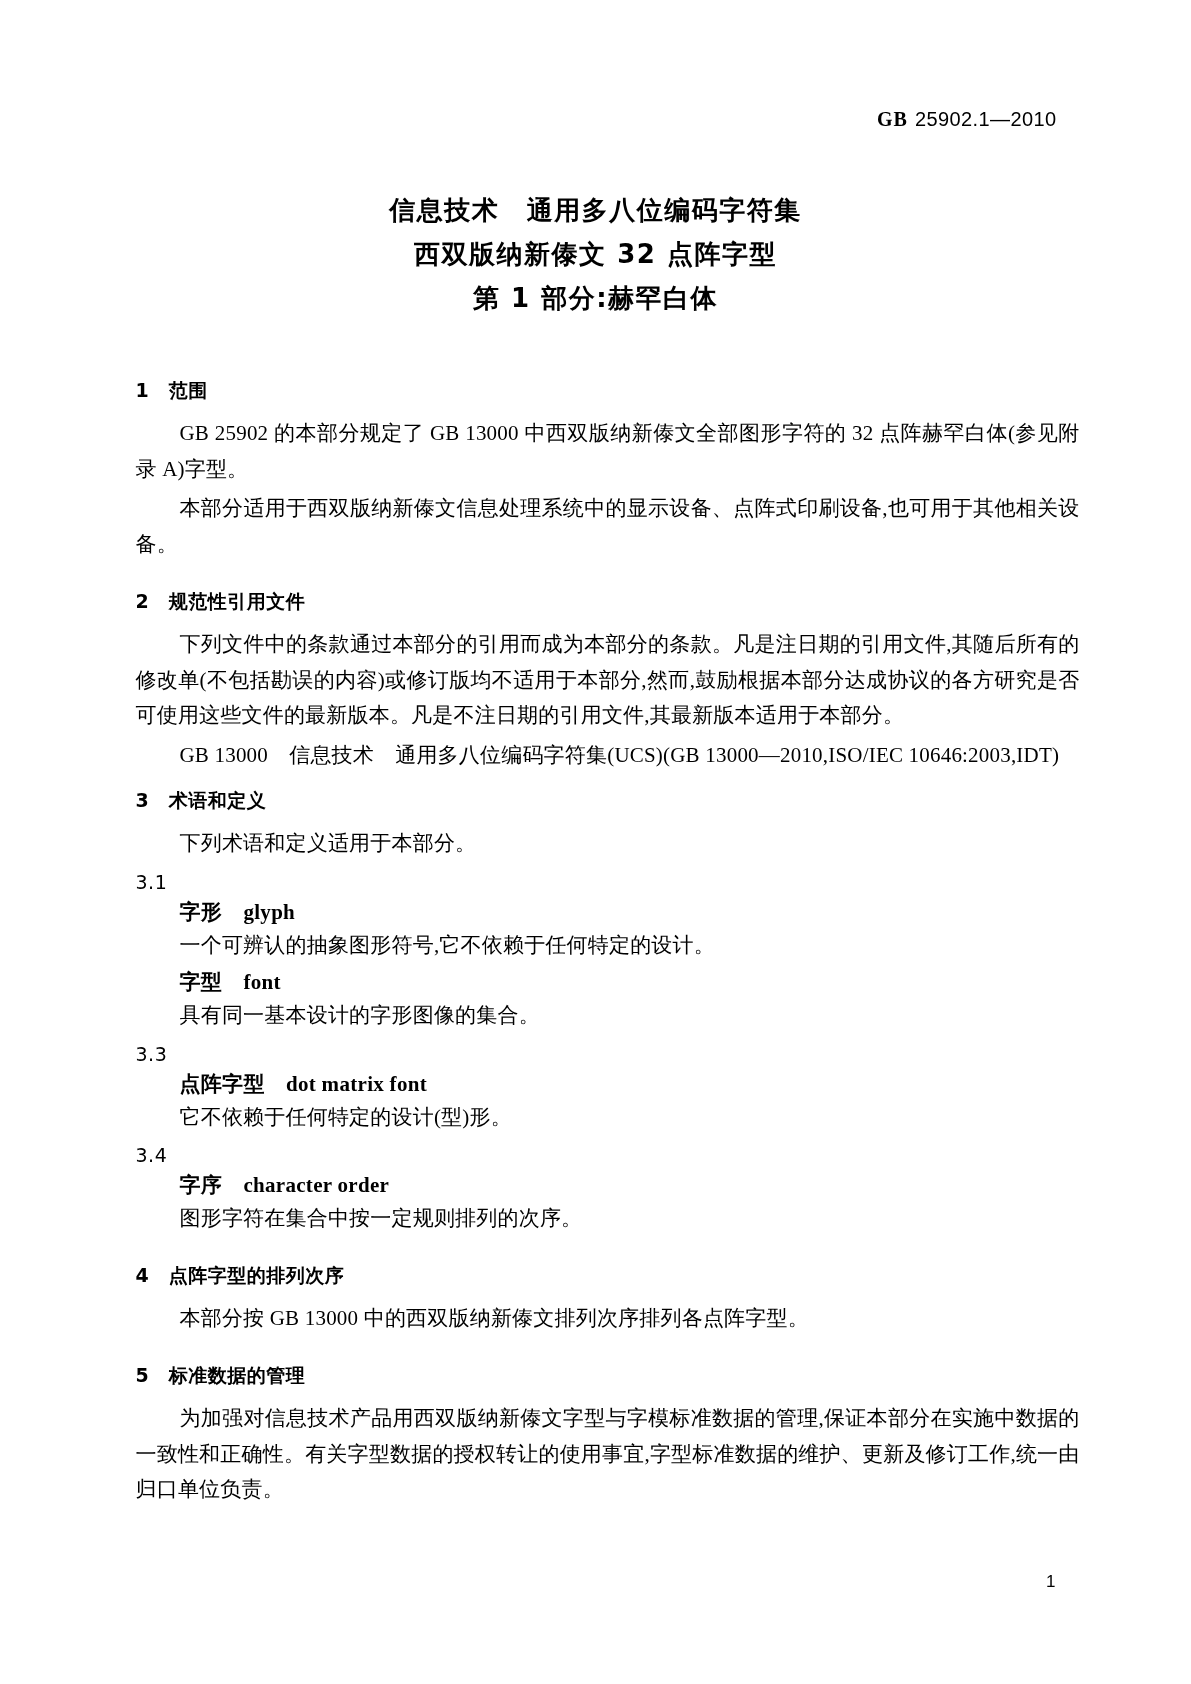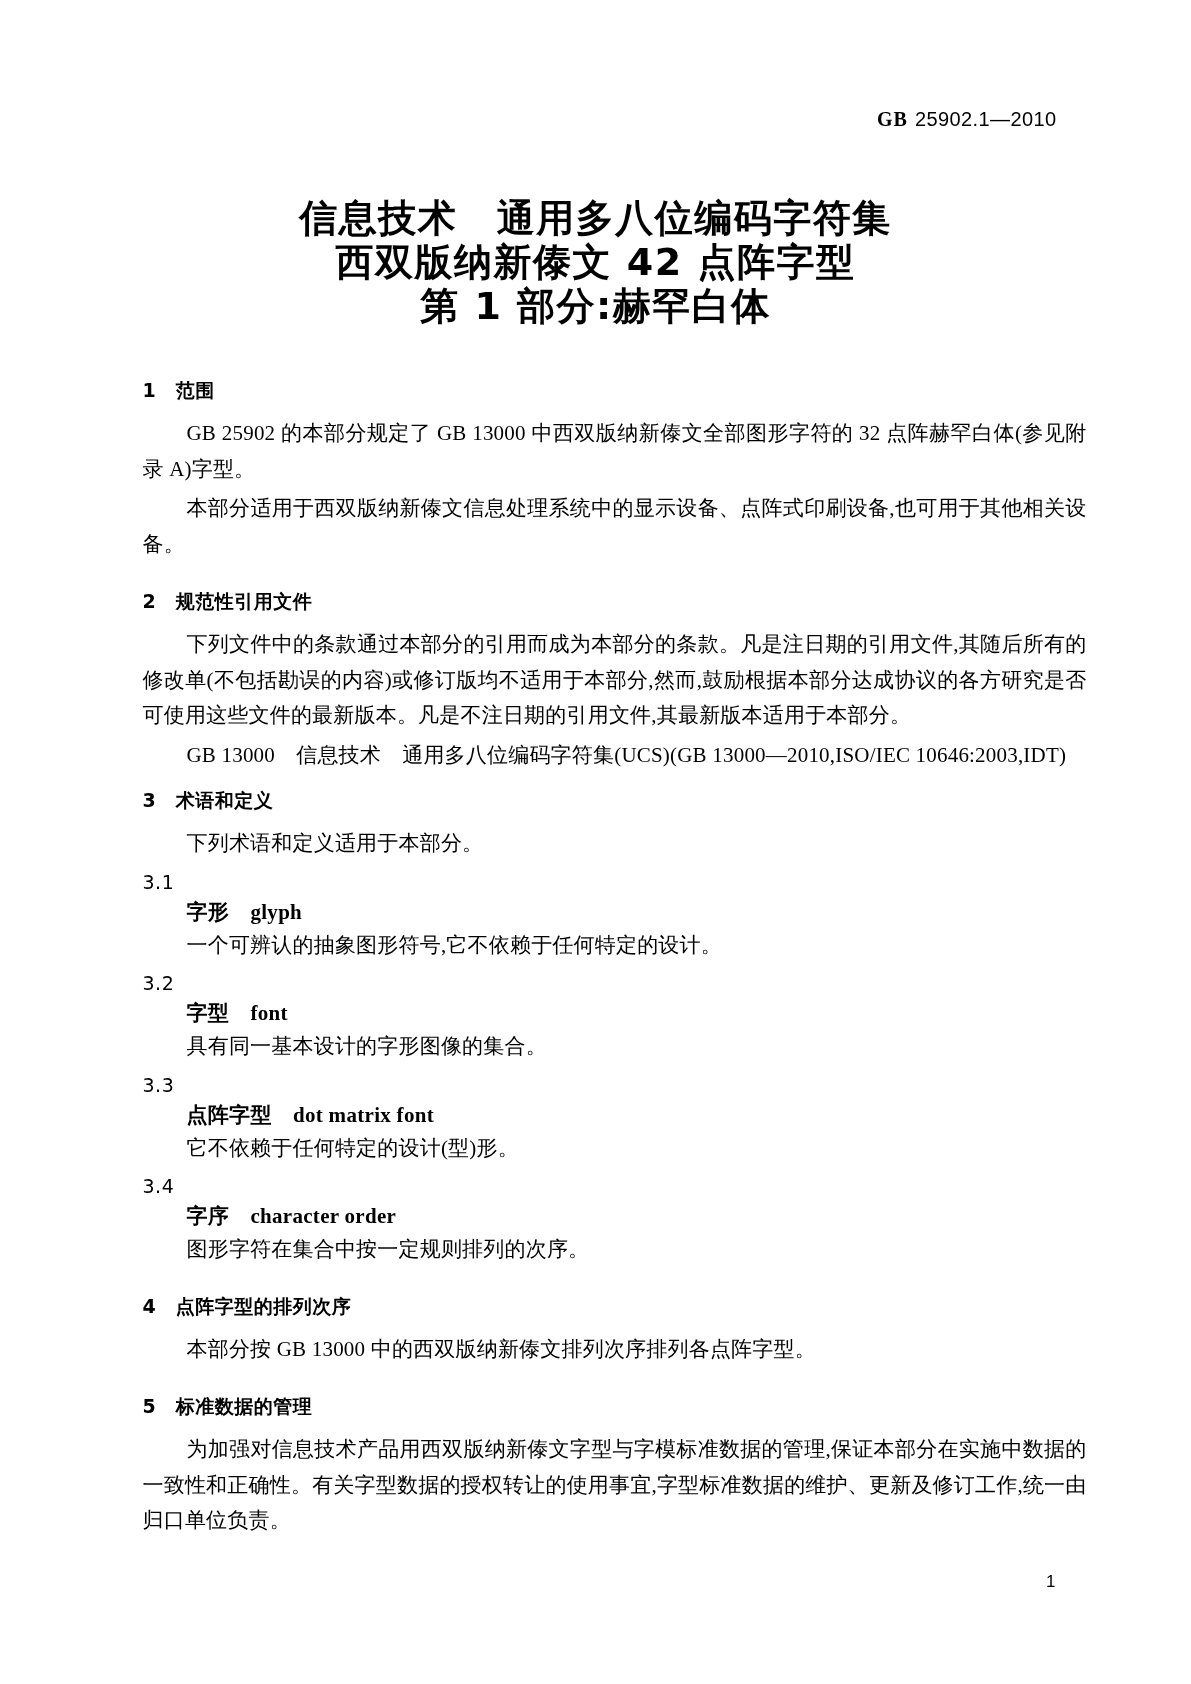--- a/index.html
+++ b/index.html
@@ -35,37 +35,37 @@
   .page-header .std-prefix {
     font-family: "Liberation Serif", serif;
     font-weight: bold;
     letter-spacing: 1px;
     margin-right: 7px;
   }
 
   
   .doc-title {
     position: absolute;
-    top: 196px;
+    top: 188px;
     left: 0;
     right: 0;
     text-align: center;
     font-family: "DejaVu Sans", "Liberation Sans", sans-serif;
     font-weight: bold;
-    font-size: 38px;
+    font-size: 26px;
     line-height: 44px;
     letter-spacing: 1.5px;
   }
   .doc-title .t-line { display: block; white-space: pre; }
 
   
   .content {
     position: absolute;
     top: 378px;
-    left: 131px;
+    left: 124px;
     width: 944px;
   }
   .clause-heading {
     font-family: "DejaVu Sans", "Liberation Sans", sans-serif;
     font-weight: bold;
     font-size: 19px;
     letter-spacing: 0.5px;
     margin: 0;
     padding: 0;
     white-space: pre;
@@ -125,42 +125,41 @@
 <body>
 
 <div class="page">
 
   <div class="page-header">
     <span class="std-prefix">GB</span><span>25902.1—2010</span>
   </div>
 
   <div class="doc-title">
     <span class="t-line">信息技术　通用多八位编码字符集</span>
-    <span class="t-line">西双版纳新傣文 42 点阵字型</span>
+    <span class="t-line">西双版纳新傣文 32 点阵字型</span>
     <span class="t-line">第 1 部分:赫罕白体</span>
   </div>
 
   <div class="content">
 
     <div class="clause-heading sec-1">1　范围</div>
     <p class="para">GB 25902 的本部分规定了 GB 13000 中西双版纳新傣文全部图形字符的 32 点阵赫罕白体(参见附录 A)字型。</p>
     <p class="para tight">本部分适用于西双版纳新傣文信息处理系统中的显示设备、点阵式印刷设备,也可用于其他相关设备。</p>
 
     <div class="clause-heading sec-2">2　规范性引用文件</div>
     <p class="para">下列文件中的条款通过本部分的引用而成为本部分的条款。凡是注日期的引用文件,其随后所有的修改单(不包括勘误的内容)或修订版均不适用于本部分,然而,鼓励根据本部分达成协议的各方研究是否可使用这些文件的最新版本。凡是不注日期的引用文件,其最新版本适用于本部分。</p>
     <p class="para tight">GB 13000　信息技术　通用多八位编码字符集(UCS)(GB 13000—2010,ISO/IEC 10646:2003,IDT)</p>
 
     <div class="clause-heading sec-3">3　术语和定义</div>
     <p class="para">下列术语和定义适用于本部分。</p>
 
     <div class="def-num">3.1</div>
     <div class="def-term">字形　glyph</div>
     <div class="def-body">一个可辨认的抽象图形符号,它不依赖于任何特定的设计。</div>
 
-    <div class="def-num">3.2</div>
     <div class="def-term">字型　font</div>
     <div class="def-body">具有同一基本设计的字形图像的集合。</div>
 
     <div class="def-num">3.3</div>
     <div class="def-term">点阵字型　dot matrix font</div>
     <div class="def-body">它不依赖于任何特定的设计(型)形。</div>
 
     <div class="def-num">3.4</div>
     <div class="def-term">字序　character order</div>
     <div class="def-body">图形字符在集合中按一定规则排列的次序。</div>

